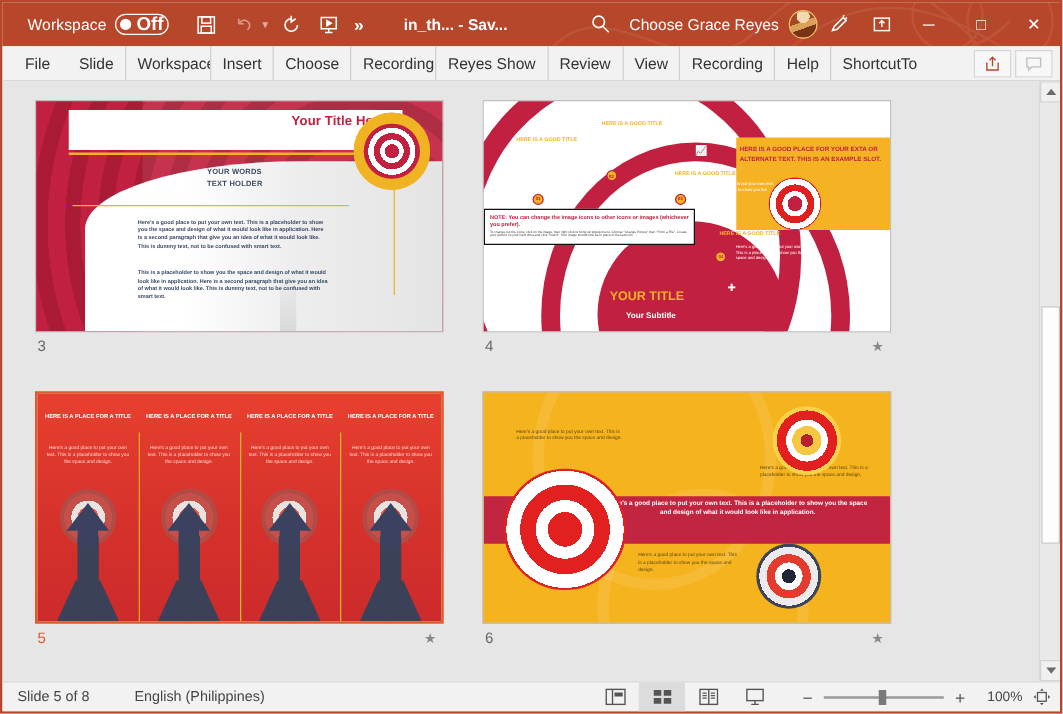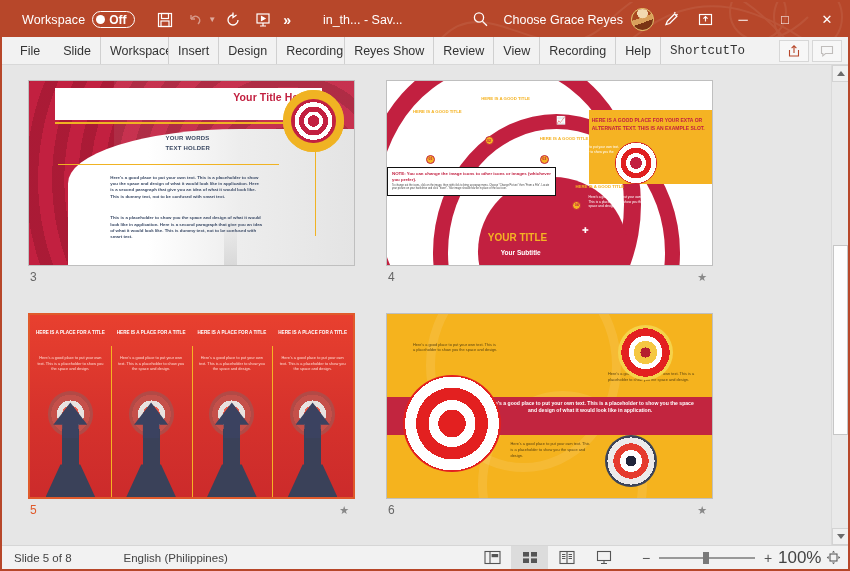--- a/index.html
+++ b/index.html
@@ -25,31 +25,31 @@
     opacity: .30; pointer-events: none;
   }
   .autosave-label { font-size: 12.5px; margin-left: 20px; letter-spacing: .1px; }
   .toggle {
     margin-left: 7px; width: 43px; height: 17px; border-radius: 9px;
     border: 1.4px solid #fff; display: flex; align-items: center; position: relative;
   }
   .toggle .knob {
     width: 9px; height: 9px; border-radius: 50%; background: #fff; margin-left: 3px;
   }
-  .toggle .off { font-size: 12px; font-weight: bold; margin-left: 4px; }
+  .toggle .off { font-size: 15px; font-weight: bold; margin-left: 4px; }
   .qat { display: flex; align-items: center; margin-left: 16px; gap: 3px; }
   .qbtn {
     width: 27px; height: 26px; display: flex; align-items: center; justify-content: center;
   }
   .qbtn svg { display: block; }
   .qbtn.dim { opacity: .45; }
   .chev { font-size: 8px; margin-left: -3px; opacity: .55; }
   .more-q { font-size: 14px; font-weight: bold; padding: 0 4px; }
   .doc-title {
-    font-size: 12.5px; margin-left: 28px; white-space: nowrap;
+    font-size: 12.5px; margin-left: 28px; white-space: nowrap; font-weight: bold;
   }
   .tb-right { margin-left: auto; display: flex; align-items: center; }
   .search-ic { width: 34px; display: flex; justify-content: center; }
   .user-name { font-size: 12.5px; margin: 0 8px 0 6px; white-space: nowrap; }
   .avatar {
     width: 23px; height: 23px; border-radius: 50%; overflow: hidden;
     border: 1.5px solid #e8c46a; position: relative; background: #caa26a;
   }
   .avatar .hair { position:absolute; inset:0; background:
       radial-gradient(circle at 50% 20%, #f2d9b0 0 26%, transparent 27%),
@@ -63,21 +63,21 @@
     display: flex; align-items: stretch; border-bottom: 1px solid #d8d8d8;
     position: relative; overflow: hidden;
   }
   .tab {
     display: flex; align-items: center; padding: 0 9px; font-size: 12.5px;
     color: #333; white-space: nowrap; position: relative;
     border-right: 1px solid #d0d0d0; max-width: 68px; overflow: hidden;
   }
   .tab.first { border-right: none; padding: 0 14px 0 18px; max-width: none; }
   .tab.nolimit { max-width: none; }
-  .tab.last { border-right: none; font-family: Liberation Mono, monospace; }
+  .tab.last { border-right: none; }
   .ribbon-right { margin-left: auto; display: flex; align-items: center; gap: 3px; padding-right: 6px; }
   .rbtn {
     width: 30px; height: 22px; border: 1px solid #d7d7d7; background: #f7f7f7;
     display: flex; align-items: center; justify-content: center;
   }
 
   
   .sorter {
     flex: 1 1 auto; position: relative; background: #e6e6e6; overflow: hidden;
     display: flex;
@@ -189,29 +189,29 @@
   .sb-tri { width:0; height:0; border-left:4px solid transparent; border-right:4px solid transparent; }
   .sb-tri.up { border-bottom:5px solid #6b6b6b; }
   .sb-tri.down { border-top:5px solid #6b6b6b; }
 
   
   .status {
     height: 24px; flex: 0 0 24px; background: #f2f2f2; border-top: 1px solid #d6d6d6;
     display: flex; align-items: center; font-size: 11.5px; color: #444;
   }
   .st-slide { margin-left: 12px; }
-  .st-lang { margin-left: 52px; }
+  .st-lang { margin-left: 36px; }
   .st-right { margin-left: auto; display: flex; align-items: center; height: 100%; }
   .viewbtn { width: 37px; height: 100%; display:flex; align-items:center; justify-content:center; }
   .viewbtn.active { background: #dcdcdc; }
   .zoomctl { display:flex; align-items:center; margin-left: 14px; }
   .zbtn { width: 20px; text-align:center; font-size: 14px; color:#555; }
   .ztrack { width: 96px; height: 2px; background:#999; position:relative; margin: 0 3px; }
   .zthumb { position:absolute; left: 44px; top:-5px; width:6px; height:12px; background:#7a7a7a; }
-  .zval { width: 40px; text-align: right; font-size: 17px; }
+  .zval { width: 40px; text-align: right; font-size: 11px; }
   .fitbtn { width: 30px; display:flex; align-items:center; justify-content:center; }
 </style>
 </head>
 <body>
 
 <div class="app">
 
   <div class="titlebar">
     <svg class="swirl" viewBox="0 0 420 100">
       <g fill="none" stroke="#e8leaf" stroke-width="2" opacity="0.5">
@@ -290,21 +290,21 @@
       <div class="wbtn">□</div>
       <div class="wbtn close">✕</div>
     </div>
   </div>
 
   <div class="ribbon">
     <div class="tab first">File</div>
     <div class="tab nolimit">Slide</div>
     <div class="tab">Workspace</div>
     <div class="tab nolimit">Insert</div>
-    <div class="tab nolimit">Design</div>
+    <div class="tab nolimit">Choose</div>
     <div class="tab">Recording</div>
     <div class="tab nolimit">Reyes Show</div>
     <div class="tab nolimit">Review</div>
     <div class="tab nolimit">View</div>
     <div class="tab nolimit">Recording</div>
     <div class="tab nolimit">Help</div>
     <div class="tab nolimit last">ShortcutTo</div>
     <div class="ribbon-right">
       <div class="rbtn">
         <svg width="14" height="14" viewBox="0 0 14 14" fill="none" stroke="#b7472a" stroke-width="1.1">

